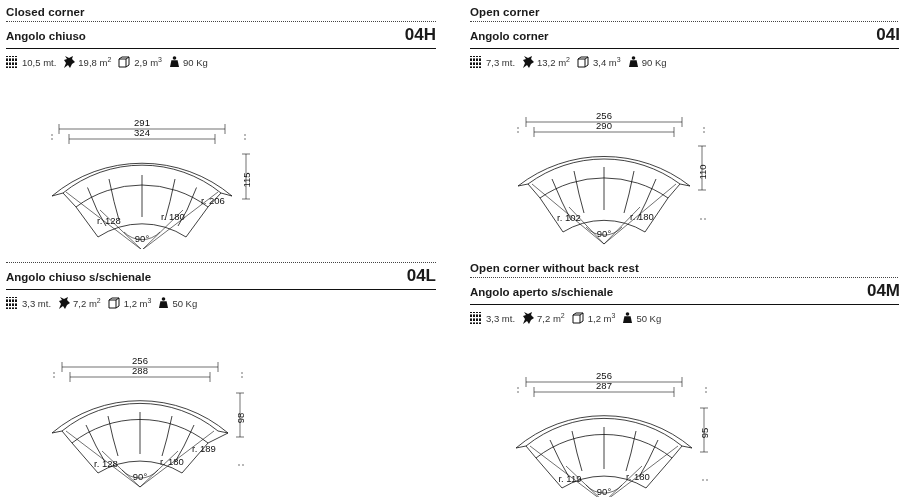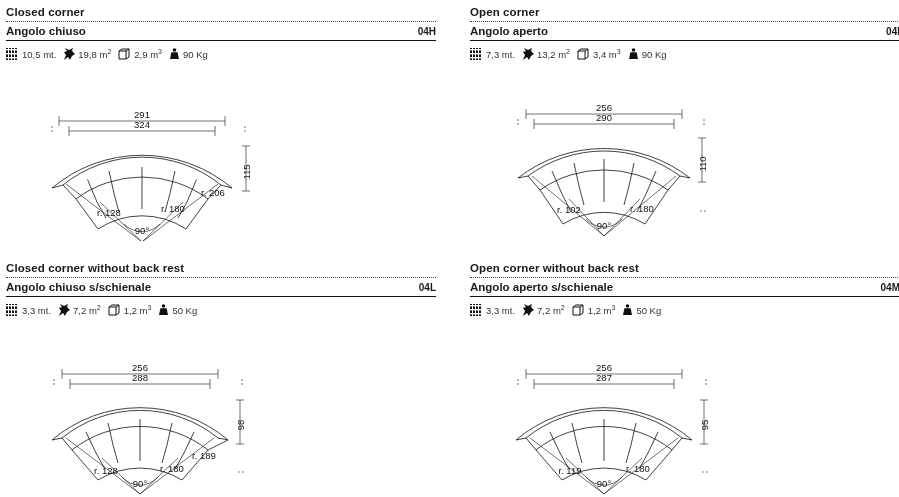--- a/index.html
+++ b/index.html
@@ -23,21 +23,21 @@
     padding-bottom:3px;
   }
   .rule{
     border-top:1px dotted #444;height:0;margin:0 0 3px 0;
   }
   .rule.solid{border-top:1px solid #111;}
   .row-it{
     display:flex;justify-content:space-between;align-items:baseline;
     font-size:11.5px;font-weight:bold;padding-bottom:3px;text-align:center;
   }
-  .code{font-size:10px;font-weight:bold;}
+  .code{font-size:17px;font-weight:bold;}
 
   .specs{
     display:flex;align-items:flex-start;gap:7px;
     font-size:9.5px;color:#333;padding-top:4px;
   }
   .spec{display:flex;align-items:center;gap:3px;}
   .spec .glyph{display:inline-block;line-height:0;}
   .spec .txt{white-space:nowrap;}
   .sup{font-size:7px;vertical-align:super;}
 
@@ -166,21 +166,21 @@
           <text x="136" y="168" text-anchor="middle">90°</text>
         </g>
       </svg>
     </div>
   </div>
 
   <div class="panel p2">
     <div class="title-en">Open corner</div>
     <div class="rule"></div>
     <div class="row-it">
-      <span>Angolo aperto</span>
+      <span>Angolo corner</span>
       <span class="code">04I</span>
     </div>
     <div class="rule solid"></div>
     <div class="specs">
       <span class="spec">
         <span class="glyph">
           <svg width="13" height="12" viewBox="0 0 13 12">
               <g fill="#111">
             <rect x="0" y="0" width="2" height="12"></rect>
                 <rect x="3" y="0" width="2" height="12"></rect>
@@ -276,21 +276,20 @@
           <text x="236" y="98" text-anchor="middle" transform="rotate(-90 236 98)">110</text>
           <text x="99" y="147" text-anchor="middle">r. 102</text>
           <text x="172" y="146" text-anchor="middle">r. 180</text>
           <text x="134" y="163" text-anchor="middle">90°</text>
         </g>
       </svg>
     </div>
   </div>
 
   <div class="panel p3">
-    <div class="title-en">Closed corner without back rest</div>
     <div class="rule"></div>
     <div class="row-it">
       <span>Angolo chiuso s/schienale</span>
       <span class="code">04L</span>
     </div>
     <div class="rule solid"></div>
     <div class="specs">
       <span class="spec">
         <span class="glyph">
           <svg width="13" height="12" viewBox="0 0 13 12">

